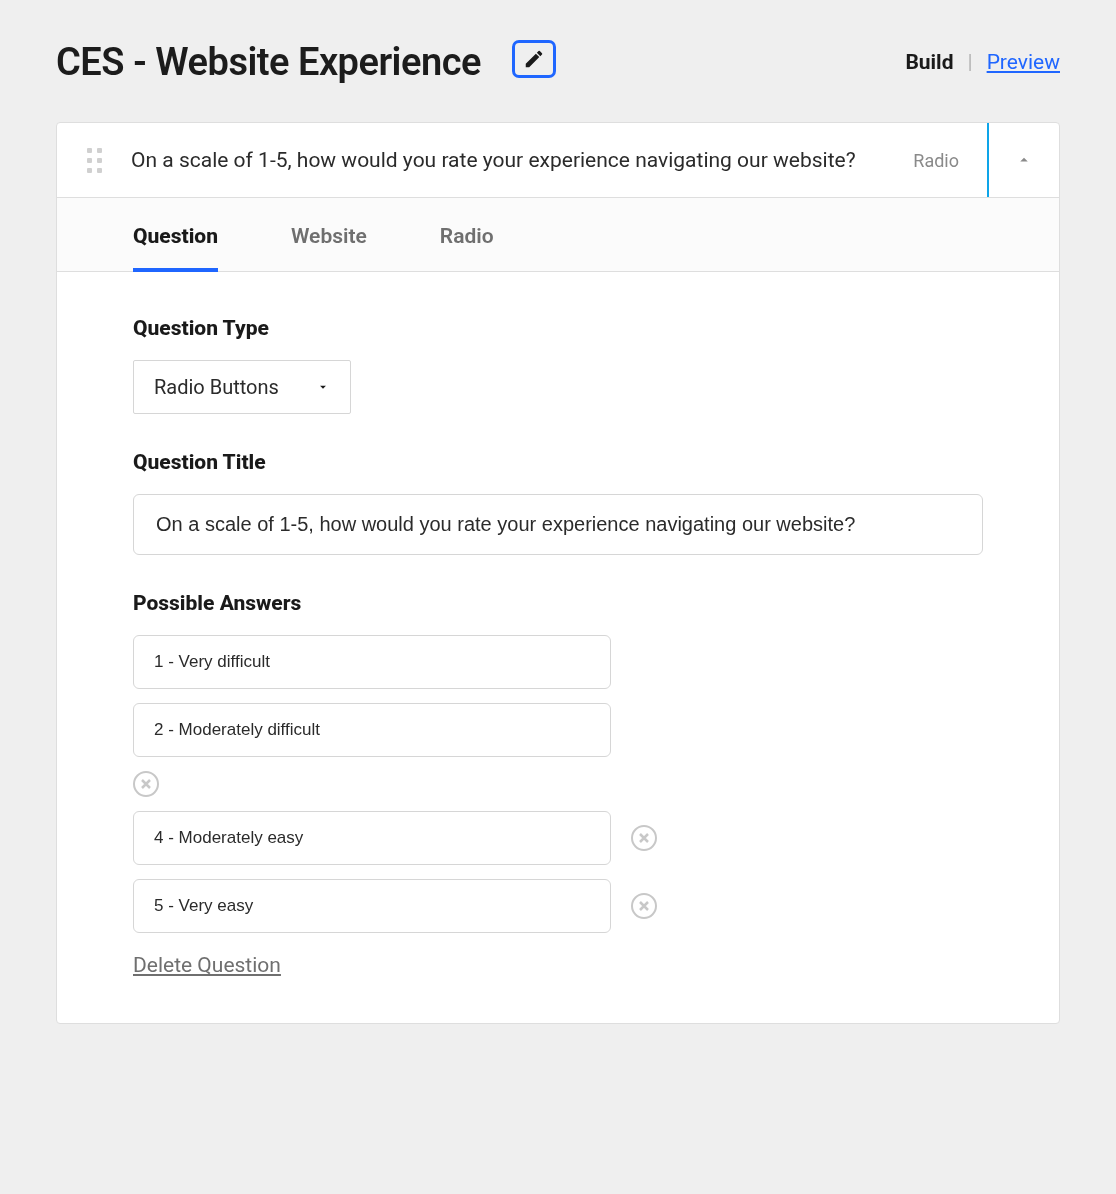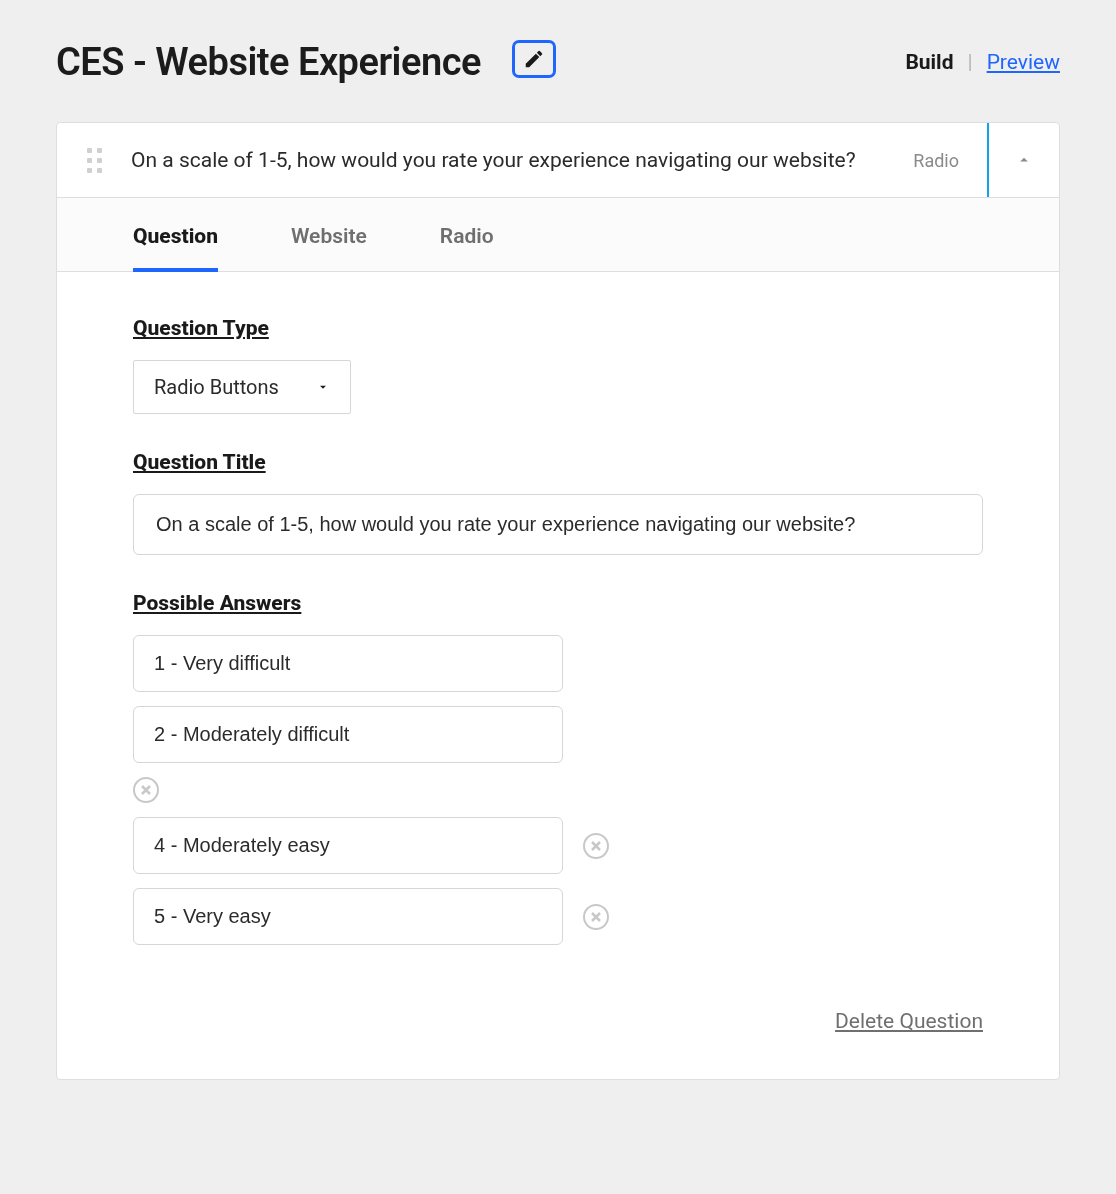--- a/index.html
+++ b/index.html
@@ -127,21 +127,20 @@
 
     
     .card-body {
       padding: 44px 76px 46px 76px;
     }
     .field-label {
       font-size: 21px;
       font-weight: 800;
       color: #1a1a1a;
       margin-bottom: 20px;
-      text-decoration: underline;
     }
     .field-group { margin-bottom: 36px; }
 
     .dropdown {
       display: inline-flex;
       align-items: center;
       justify-content: space-between;
       gap: 28px;
       border: 1px solid #d6d6d6;
       border-radius: 2px;
@@ -164,46 +163,46 @@
       background: #fff;
     }
 
     .answer-row {
       display: flex;
       align-items: center;
       gap: 20px;
       margin-bottom: 14px;
     }
     .answer-input {
-      width: 430px;
+      width: 478px;
       border: 1px solid #d6d6d6;
       border-radius: 6px;
       padding: 16px 20px;
-      font-size: 20px;
+      font-size: 17px;
       color: #2b2b2b;
       background: #fff;
     }
     .remove-answer {
       width: 26px; height: 26px;
       border: 2px solid #c8c8c8;
       border-radius: 50%;
       display: flex; align-items: center; justify-content: center;
       background: transparent;
       cursor: pointer;
       color: #c8c8c8;
       font-size: 15px;
       line-height: 1;
       padding: 0;
     }
     .remove-answer svg { width: 12px; height: 12px; stroke: #c8c8c8; stroke-width: 2.5; }
 
     .delete-row {
       display: flex;
-      justify-content: flex-end;
-      margin-top: 64px;
+      justify-content: flex-start;
+      margin-top: 20px;
     }
     .delete-link {
       font-size: 21px;
       color: #6f6f6f;
       text-decoration: underline;
       cursor: pointer;
     }
   </style>
 </head>
 <body>

